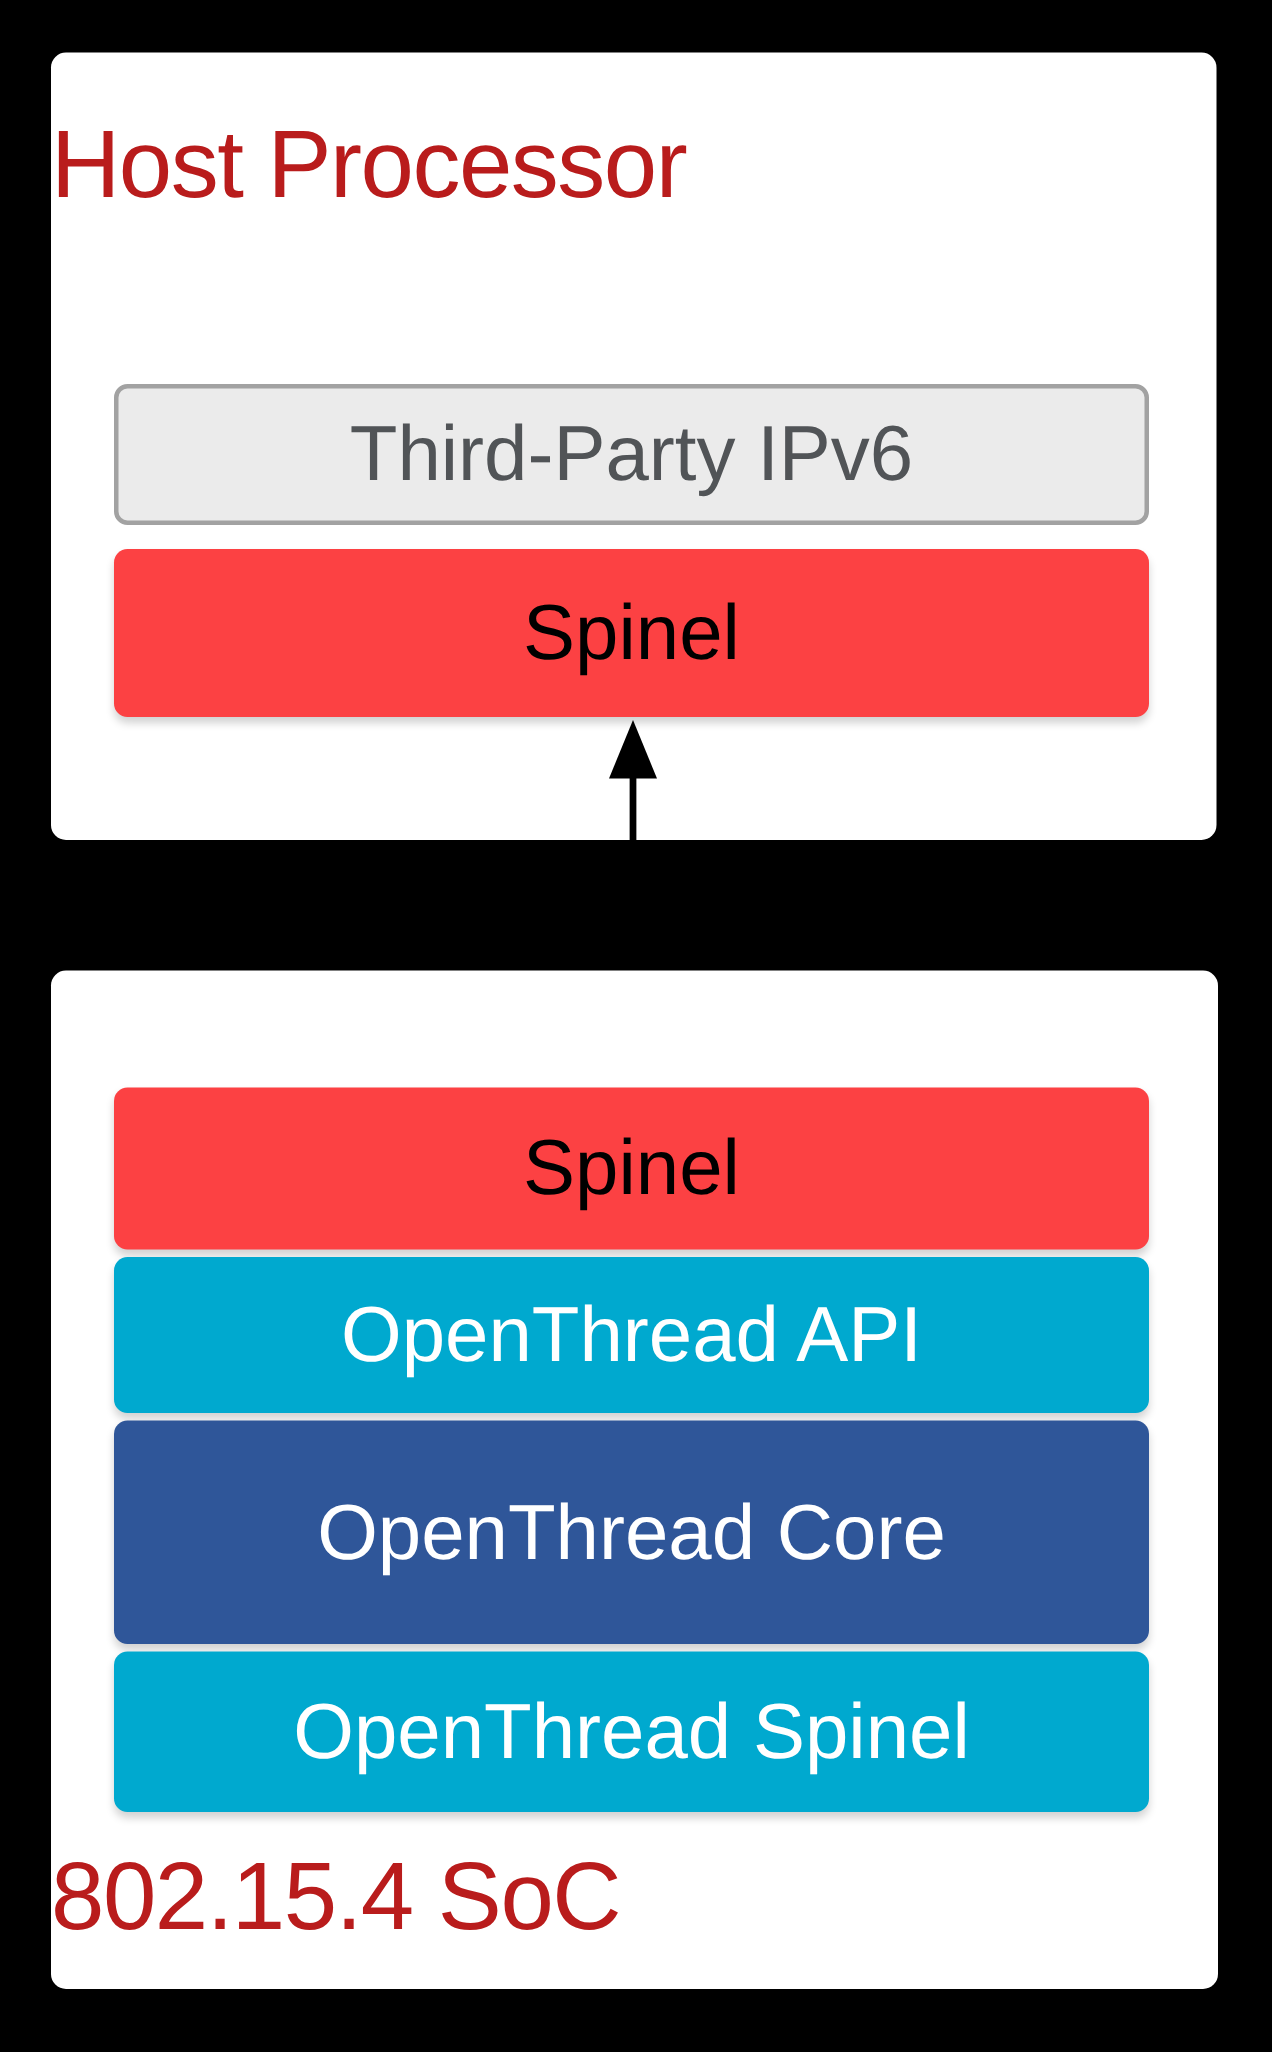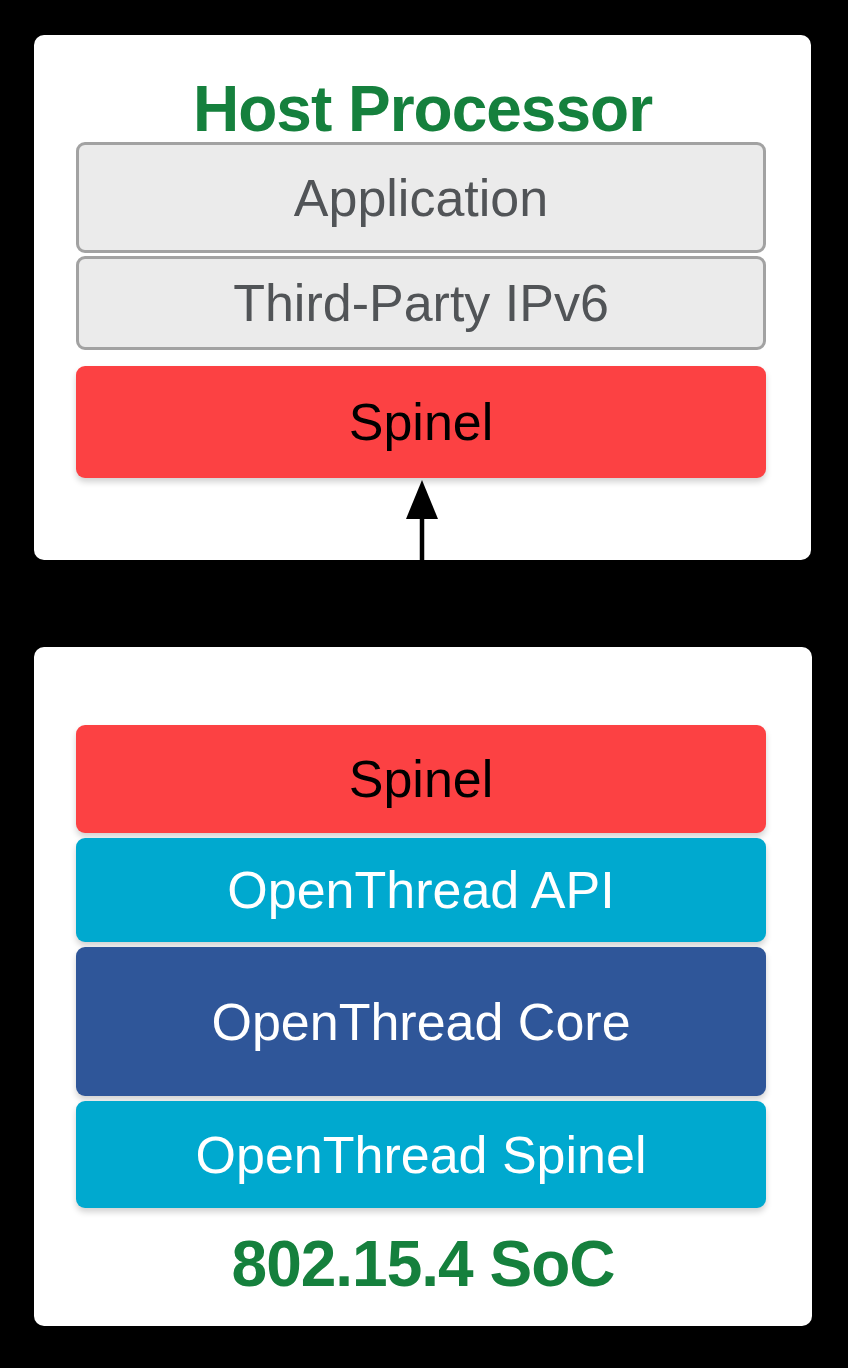--- a/index.html
+++ b/index.html
@@ -15,24 +15,24 @@
     position: absolute;
     background: #ffffff;
     border-radius: 10px;
   }
   #host-card { left: 34px; top: 35px; width: 777px; height: 525px; }
   #soc-card  { left: 34px; top: 647px; width: 778px; height: 679px; }
 
   .card-title {
     position: absolute;
     left: 0; right: 0;
-    text-align: center;
+    text-align: left;
     font-size: 64px;
-    font-weight: 700;
-    color: #15803d;
+    font-weight: 400;
+    color: #b91c1c;
     line-height: 64px;
     letter-spacing: -1px;
   }
   #host-title { top: 42px; }
   #soc-title  { top: 585px; }
 
   .layer {
     position: absolute;
     left: 42px;
     width: 690px;
@@ -81,23 +81,20 @@
     width: 40px;
     height: 246px;
   }
 </style>
 </head>
 <body>
 
 <section class="card" id="host-card">
   <div class="card-title" id="host-title">Host Processor</div>
 
-  <div class="layer gray" id="layer-application">
-    <span>Application</span>
-  </div>
 
   <div class="layer gray" id="layer-thirdparty">
     <span>Third-Party IPv6</span>
   </div>
 
   <div class="layer red" id="layer-spinel-host">
     <span>Spinel</span>
   </div>
 </section>
 

